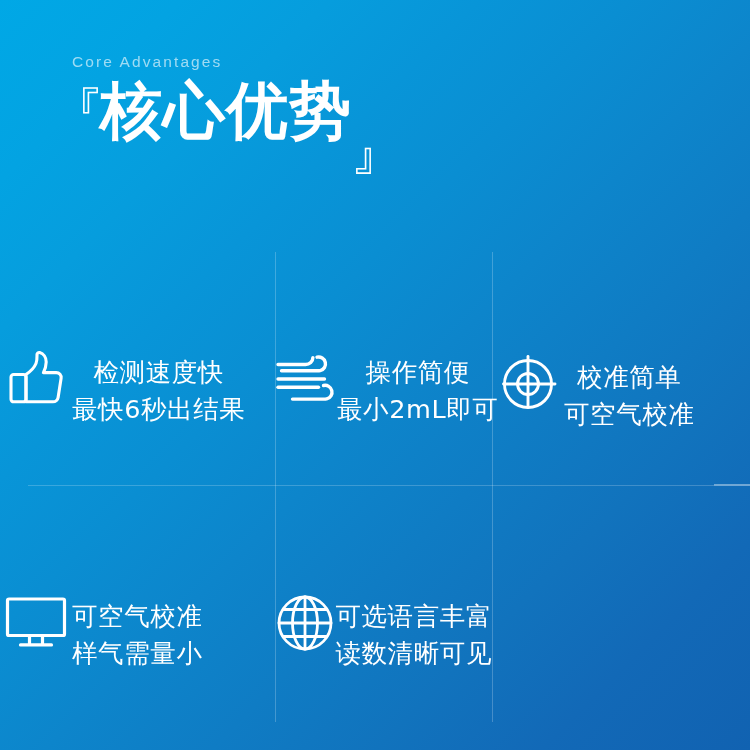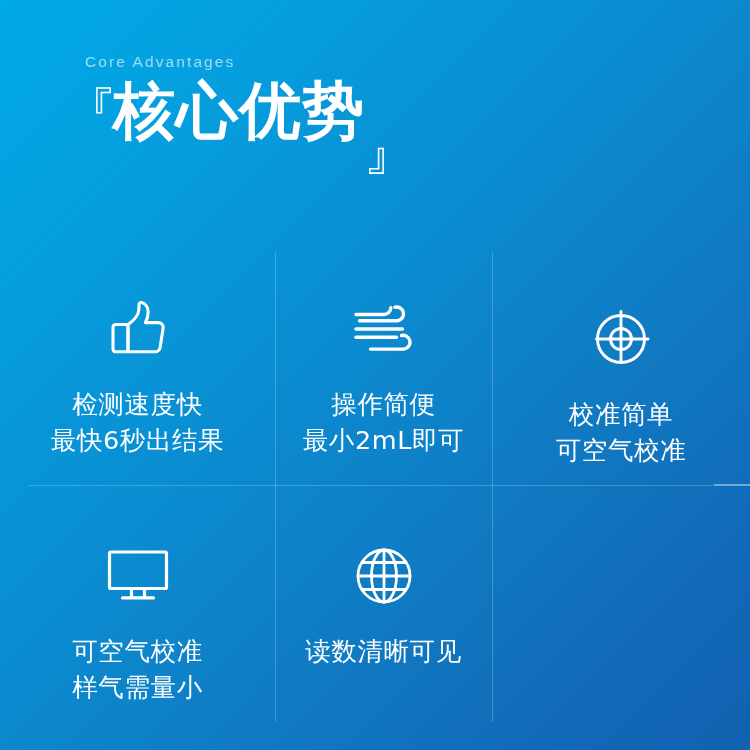--- a/index.html
+++ b/index.html
@@ -29,21 +29,21 @@
         #0f7cc4 64%,
         #1173bd 75%,
         #1269b7 86%,
         #1162b1 100%);
     overflow: hidden;
   }
 
   
   .header {
     position: absolute;
-    left: 85px;
+    left: 72px;
     top: 54px;
     width: 640px;
   }
   .eyebrow {
     font-size: 15.5px;
     letter-spacing: 2.1px;
     color: rgba(255,255,255,0.62);
     font-weight: 400;
     line-height: 1;
     margin: 0 0 10px 0;
@@ -88,21 +88,21 @@
     top: 248px;
     width: 750px;
     height: 478px;
     display: grid;
     grid-template-columns: 275px 217px 258px;
     grid-template-rows: 237px 241px;
   }
   .cell {
     position: relative;
     display: flex;
-    flex-direction: column;
+    flex-direction: row;
     align-items: center;
     justify-content: flex-start;
     box-sizing: border-box;
   }
   .cell.r1 { padding-top: 48px; }
   .cell.r2 { padding-top: 58px; }
 
   .icon-wrap {
     width: 72px;
     height: 66px;
@@ -230,18 +230,19 @@
         <svg width="58" height="58" viewBox="0 0 58 58" fill="none" stroke="#ffffff" stroke-width="2.8" stroke-linecap="round" stroke-linejoin="round">
           <circle cx="29" cy="29" r="26"></circle>
           <ellipse cx="29" cy="29" rx="12.5" ry="26"></ellipse>
           <path d="M29 3 V55"></path>
           <path d="M3 29 H55"></path>
           <path d="M7.2 15.5 H50.8"></path>
           <path d="M7.2 42.5 H50.8"></path>
         </svg>
       </div>
       <div class="caption">
+        <div>可选语言丰富</div>
         <div>读数清晰可见</div>
       </div>
     </div>
 
   </div>
 </div>
 
 </body></html>

